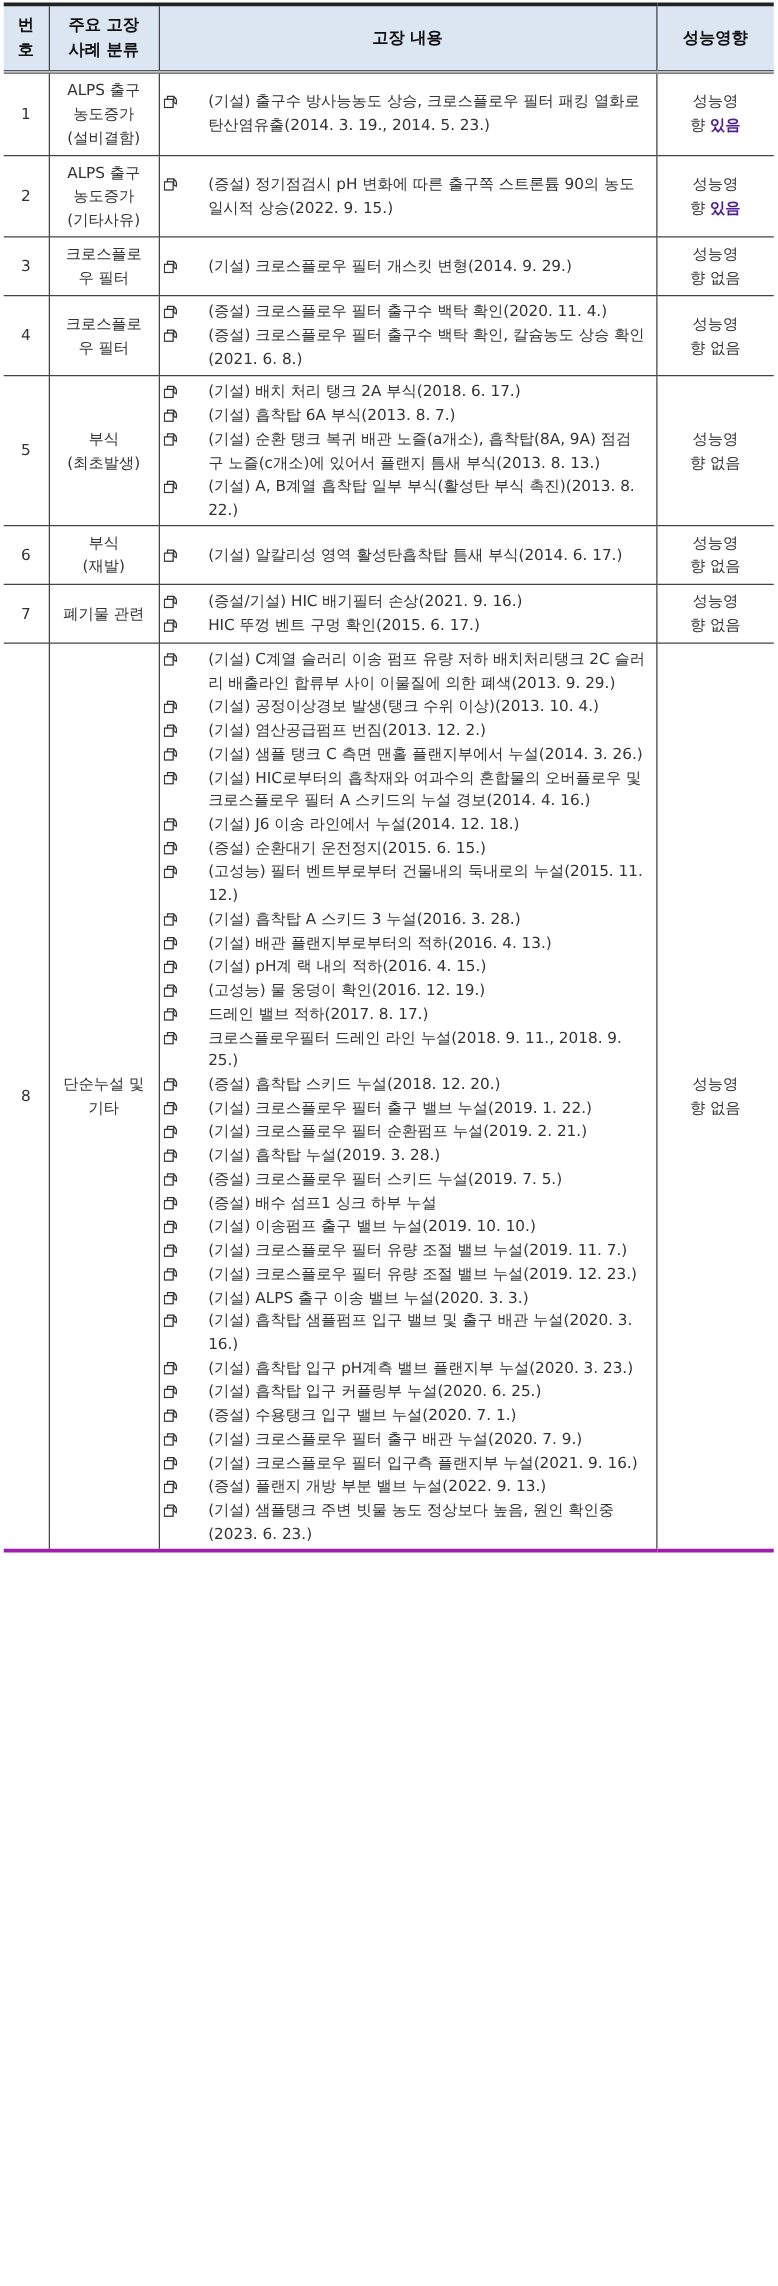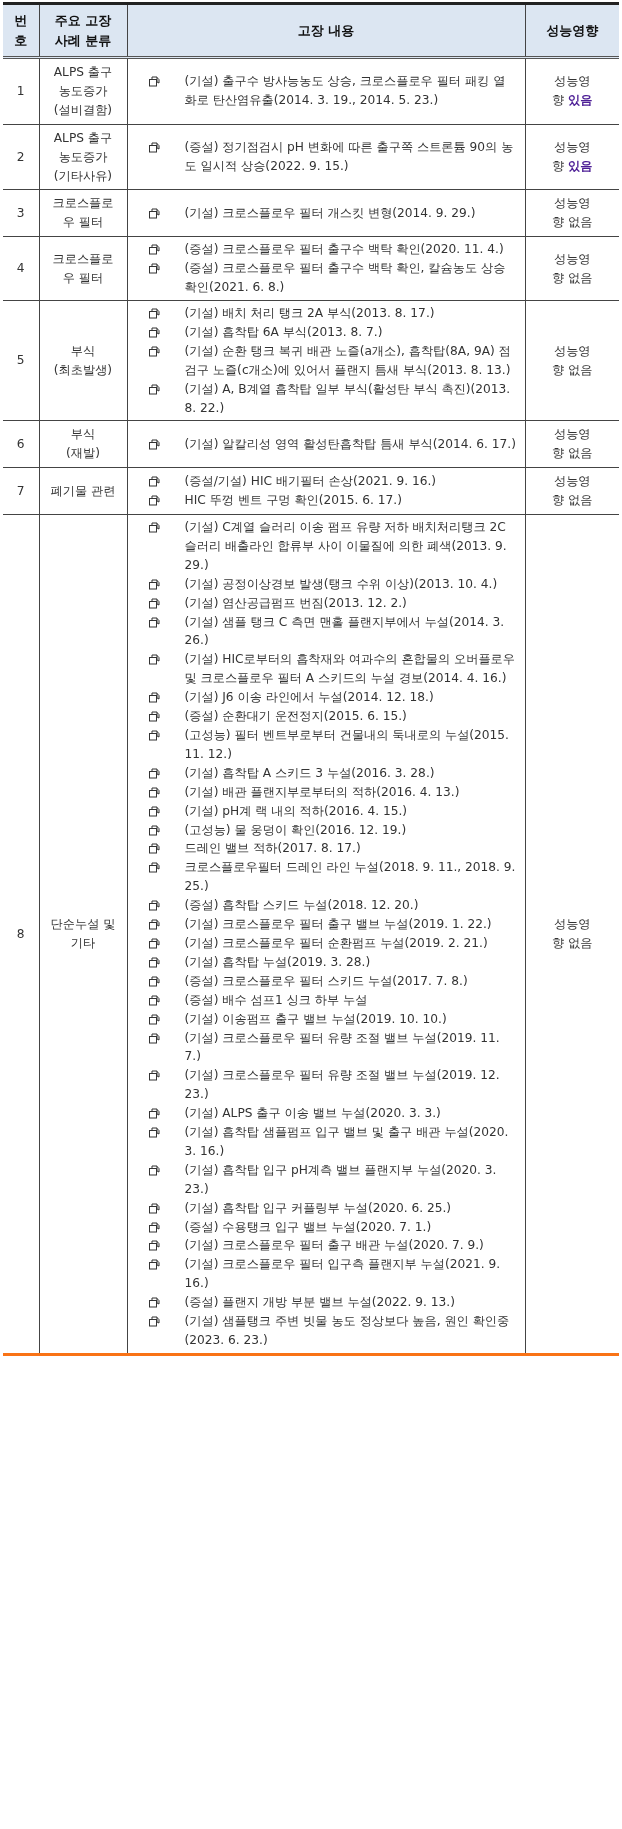--- a/index.html
+++ b/index.html
@@ -9,22 +9,22 @@
   table.doc col.c2 { width:88px; }
   table.doc col.c3 { width:398px; }
   table.doc col.c4 { width:94px; }
   thead tr { background:#dce6f2; }
   thead th { border-top:3px solid #222; border-bottom:3px double #555; border-left:1px solid #444; border-right:1px solid #444; font-weight:bold; font-size:13px; padding:6px 2px; text-align:center; line-height:1.5; color:#111; }
   thead th:first-child { border-left:none; }
   thead th:last-child { border-right:none; }
   tbody td { border:1px solid #444; vertical-align:middle; text-align:center; padding:4px 3px; line-height:1.55; color:#333; }
   tbody td:first-child { border-left:none; }
   tbody td:last-child { border-right:none;margin-left:32px; }
-  tbody tr:last-child td { border-bottom:3px solid #f97316; }
-  td.content { text-align:left; padding:3px 8px 3px 19px; }
+  tbody tr:last-child td { border-bottom:3px solid #a21caf; }
+  td.content { text-align:left; padding:3px 8px 3px 1px; }
   ul.items { list-style:none; margin:0; padding:0; }
   ul.items li { position:relative; padding-left:38px; line-height:1.55; }
   .bullet { position:absolute; left:2px; top:0; font-size:11px; color:#333; }
   .bullet svg { width:12px; height:11px; margin-top:4px; }
   .impact b { font-weight:bold; color:#4c1d95; }
   .cat { line-height:1.55;margin-left:46px; }
 </style>
 </head>
 <body>
 
@@ -124,21 +124,21 @@
   <tr>
     <td>5</td>
     <td class="cat" style="white-space:pre-line">부식
 (최초발생)</td>
     <td class="content">
           <ul class="items">
             <li><span class="bullet"><svg viewBox="0 0 12 11">
                   <rect x="0.5" y="3.5" width="7" height="6.5" fill="none" stroke="#333" stroke-width="1"></rect>
                   <path d="M3 3.5 V1 H8 V6" fill="none" stroke="#333" stroke-width="1"></path>
                   <path d="M8 1.5 Q11 3 10 7 L8 6" fill="none" stroke="#333" stroke-width="1"></path>
-                </svg></span><span>(기설) 배치 처리 탱크 2A 부식(2013. 8. 17.)</span></li>
+                </svg></span><span>(기설) 배치 처리 탱크 2A 부식(2018. 6. 17.)</span></li>
             <li><span class="bullet"><svg viewBox="0 0 12 11">
                   <rect x="0.5" y="3.5" width="7" height="6.5" fill="none" stroke="#333" stroke-width="1"></rect>
                   <path d="M3 3.5 V1 H8 V6" fill="none" stroke="#333" stroke-width="1"></path>
                   <path d="M8 1.5 Q11 3 10 7 L8 6" fill="none" stroke="#333" stroke-width="1"></path>
                 </svg></span><span>(기설) 흡착탑 6A 부식(2013. 8. 7.)</span></li>
             <li><span class="bullet"><svg viewBox="0 0 12 11">
                   <rect x="0.5" y="3.5" width="7" height="6.5" fill="none" stroke="#333" stroke-width="1"></rect>
                   <path d="M3 3.5 V1 H8 V6" fill="none" stroke="#333" stroke-width="1"></path>
                   <path d="M8 1.5 Q11 3 10 7 L8 6" fill="none" stroke="#333" stroke-width="1"></path>
                 </svg></span><span>(기설) 순환 탱크 복귀 배관 노즐(a개소), 흡착탑(8A, 9A) 점검구 노즐(c개소)에 있어서 플랜지 틈새 부식(2013. 8. 13.)</span></li>
@@ -284,21 +284,21 @@
                 </svg></span><span>(기설) 크로스플로우 필터 순환펌프 누설(2019. 2. 21.)</span></li>
             <li><span class="bullet"><svg viewBox="0 0 12 11">
                   <rect x="0.5" y="3.5" width="7" height="6.5" fill="none" stroke="#333" stroke-width="1"></rect>
                   <path d="M3 3.5 V1 H8 V6" fill="none" stroke="#333" stroke-width="1"></path>
                   <path d="M8 1.5 Q11 3 10 7 L8 6" fill="none" stroke="#333" stroke-width="1"></path>
                 </svg></span><span>(기설) 흡착탑 누설(2019. 3. 28.)</span></li>
             <li><span class="bullet"><svg viewBox="0 0 12 11">
                   <rect x="0.5" y="3.5" width="7" height="6.5" fill="none" stroke="#333" stroke-width="1"></rect>
                   <path d="M3 3.5 V1 H8 V6" fill="none" stroke="#333" stroke-width="1"></path>
                   <path d="M8 1.5 Q11 3 10 7 L8 6" fill="none" stroke="#333" stroke-width="1"></path>
-                </svg></span><span>(증설) 크로스플로우 필터 스키드 누설(2017. 7. 8.)</span></li>
+                </svg></span><span>(증설) 크로스플로우 필터 스키드 누설(2019. 7. 5.)</span></li>
             <li><span class="bullet"><svg viewBox="0 0 12 11">
                   <rect x="0.5" y="3.5" width="7" height="6.5" fill="none" stroke="#333" stroke-width="1"></rect>
                   <path d="M3 3.5 V1 H8 V6" fill="none" stroke="#333" stroke-width="1"></path>
                   <path d="M8 1.5 Q11 3 10 7 L8 6" fill="none" stroke="#333" stroke-width="1"></path>
                 </svg></span><span>(증설) 배수 섬프1 싱크 하부 누설</span></li>
             <li><span class="bullet"><svg viewBox="0 0 12 11">
                   <rect x="0.5" y="3.5" width="7" height="6.5" fill="none" stroke="#333" stroke-width="1"></rect>
                   <path d="M3 3.5 V1 H8 V6" fill="none" stroke="#333" stroke-width="1"></path>
                   <path d="M8 1.5 Q11 3 10 7 L8 6" fill="none" stroke="#333" stroke-width="1"></path>
                 </svg></span><span>(기설) 이송펌프 출구 밸브 누설(2019. 10. 10.)</span></li>

